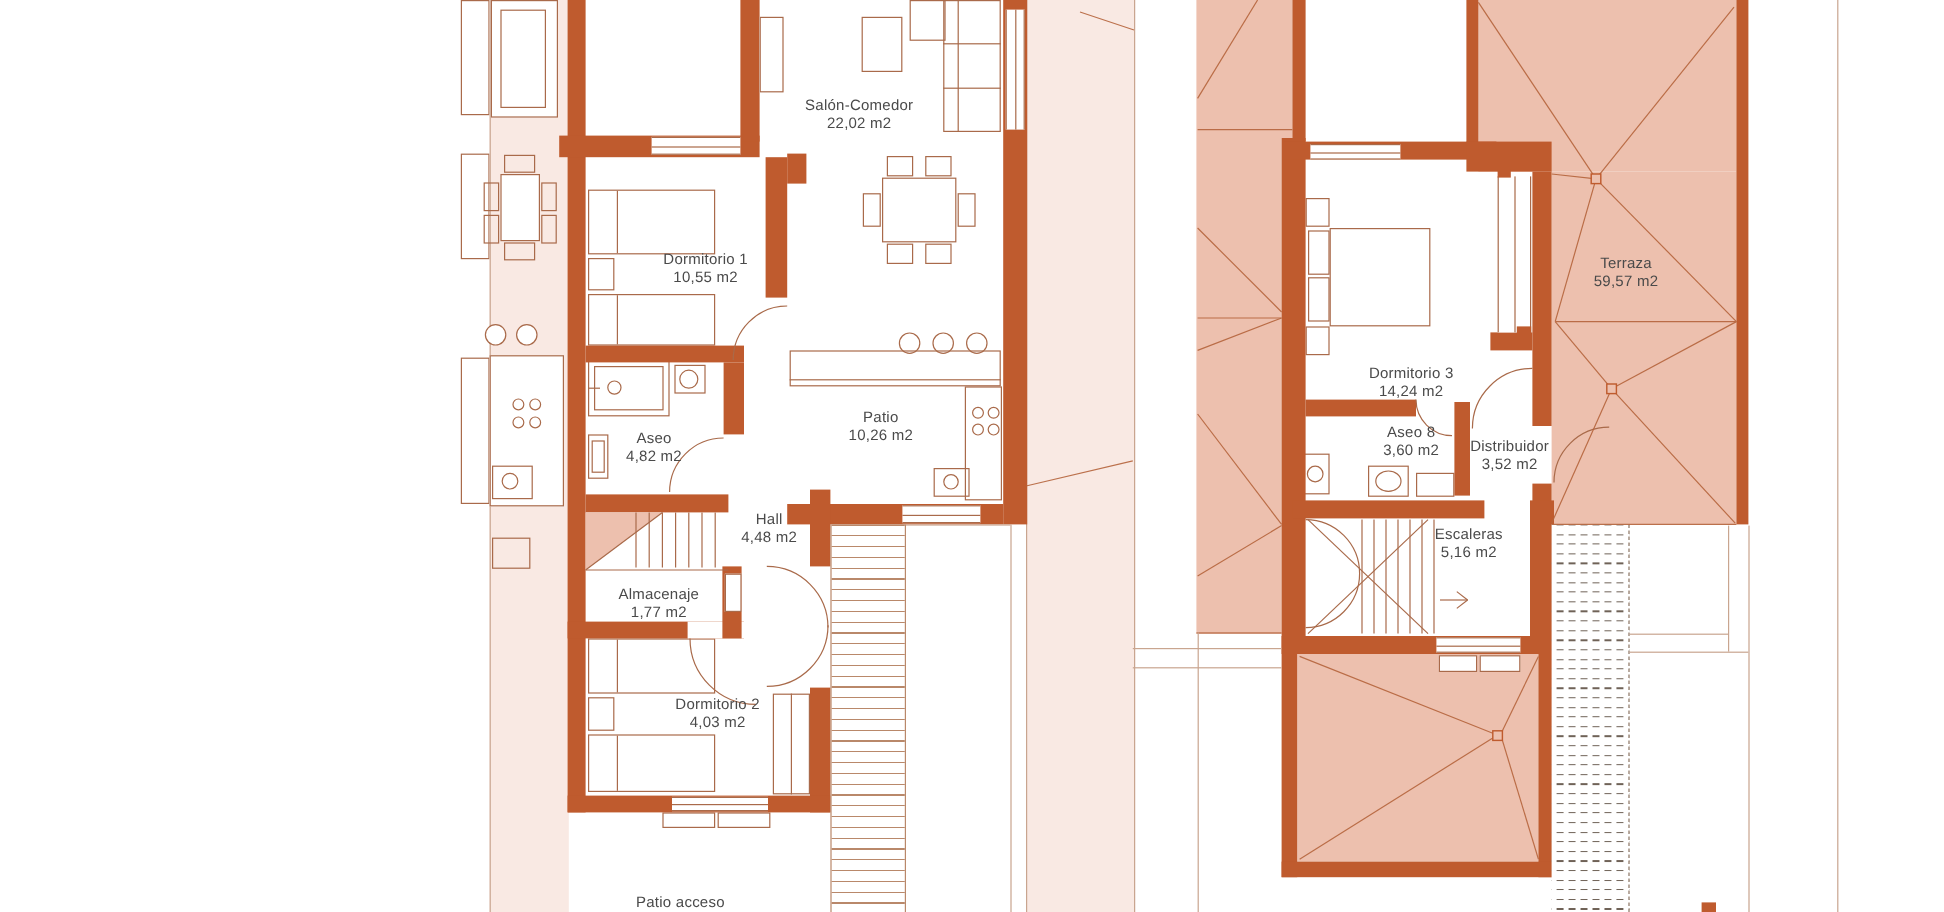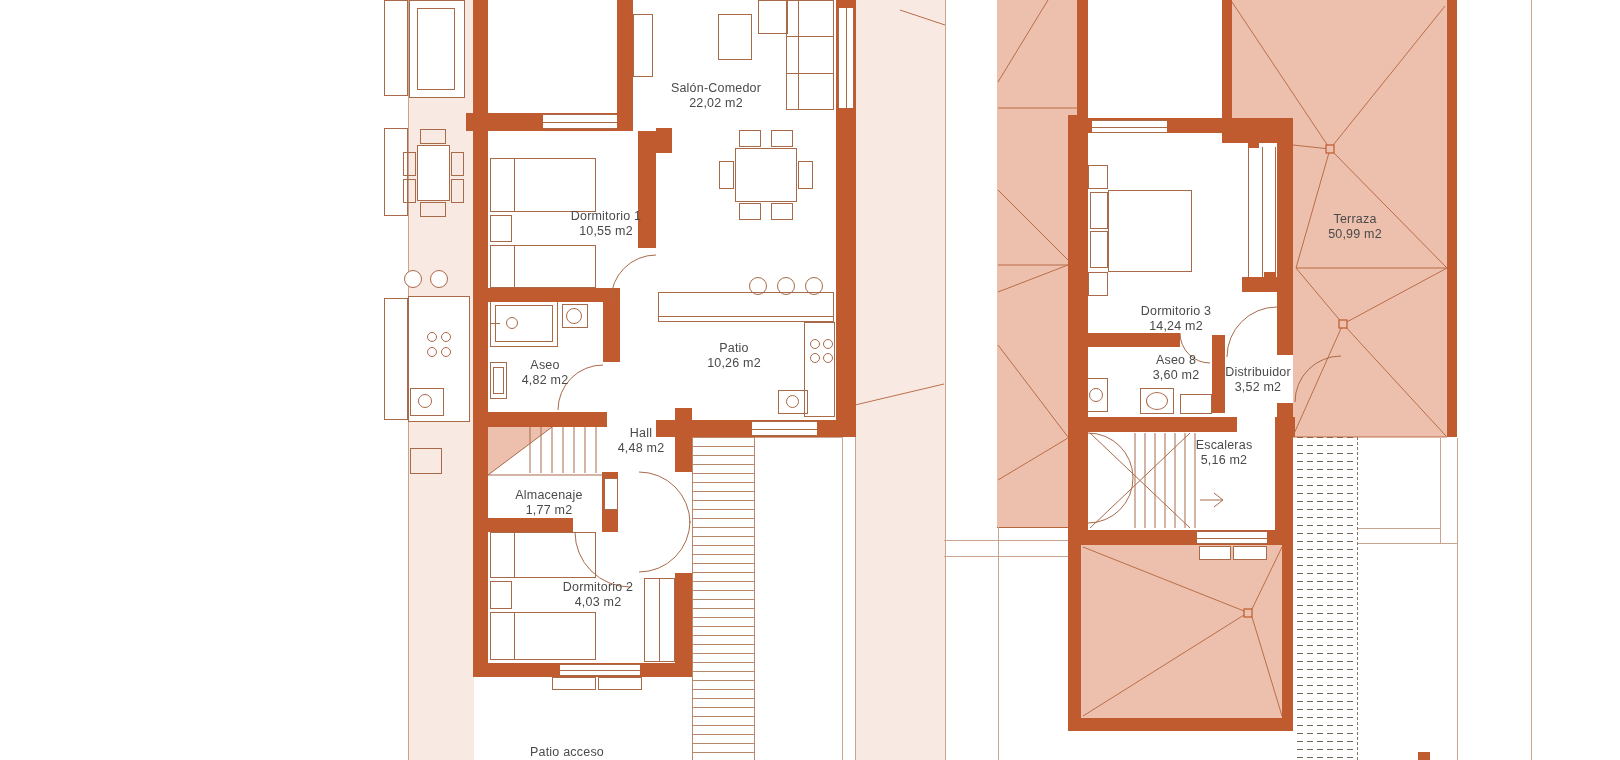--- a/index.html
+++ b/index.html
@@ -272,21 +272,21 @@
       <rect x="1326" y="145" width="8" height="8"></rect>
       <rect x="1339" y="320" width="8" height="8"></rect>
       <rect x="1244" y="609" width="8" height="8"></rect>
     </g>
   </svg>
 
   <div class="lbl" style="left:716px;top:81px">
     <div>Salón-Comedor</div>
     <div>22,02 m2</div>
   </div>
-  <div class="lbl" style="left:606px;top:209px">
+  <div class="lbl" style="left:588px;top:209px">
     <div>Dormitorio 1</div>
     <div>10,55 m2</div>
   </div>
   <div class="lbl" style="left:545px;top:358px">
     <div>Aseo</div>
     <div>4,82 m2</div>
   </div>
   <div class="lbl" style="left:734px;top:341px">
     <div>Patio</div>
     <div>10,26 m2</div>
@@ -302,21 +302,21 @@
   <div class="lbl" style="left:598px;top:580px">
     <div>Dormitorio 2</div>
     <div>4,03 m2</div>
   </div>
   <div class="lbl" style="left:567px;top:745px">
     <div>Patio acceso</div>
   </div>
 
   <div class="lbl" style="left:1355px;top:212px">
     <div>Terraza</div>
-    <div>50,99 m2</div>
+    <div>59,57 m2</div>
   </div>
   <div class="lbl" style="left:1176px;top:304px">
     <div>Dormitorio 3</div>
     <div>14,24 m2</div>
   </div>
   <div class="lbl" style="left:1176px;top:353px">
     <div>Aseo 8</div>
     <div>3,60 m2</div>
   </div>
   <div class="lbl" style="left:1258px;top:365px">

